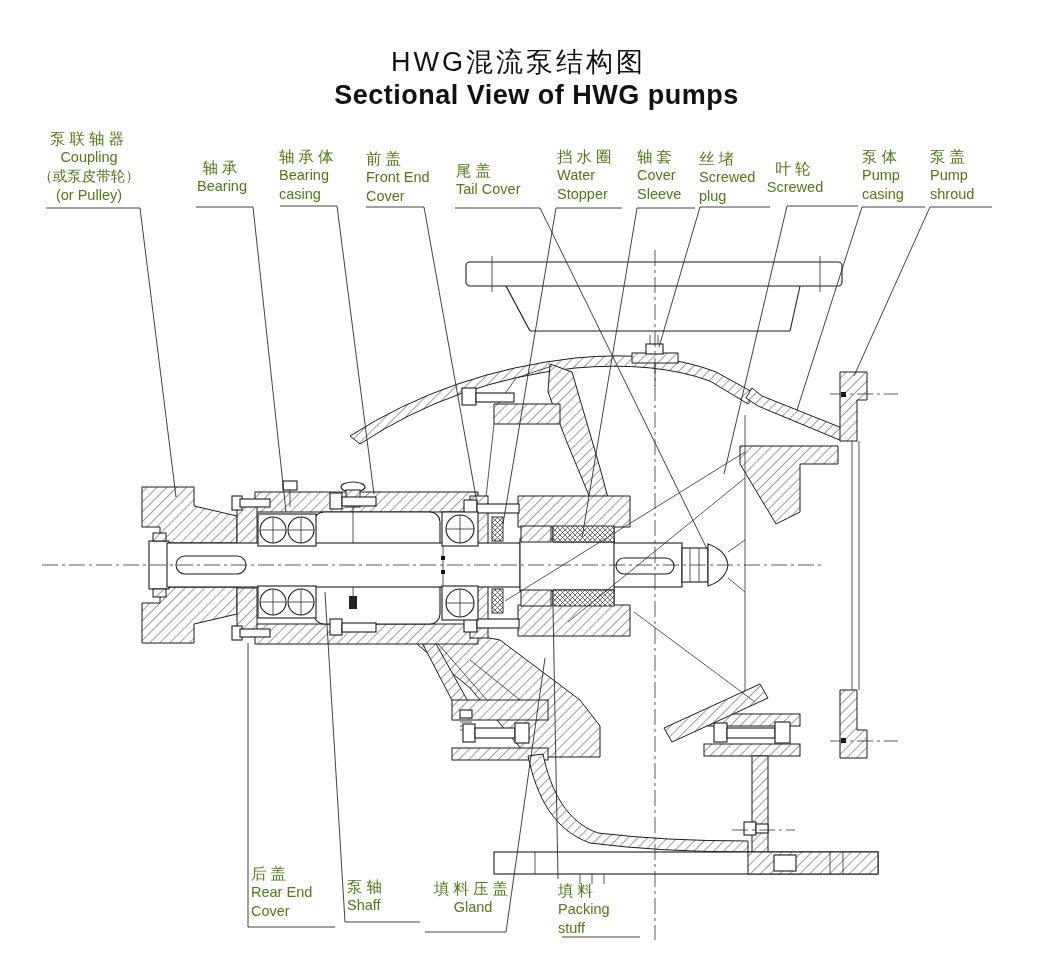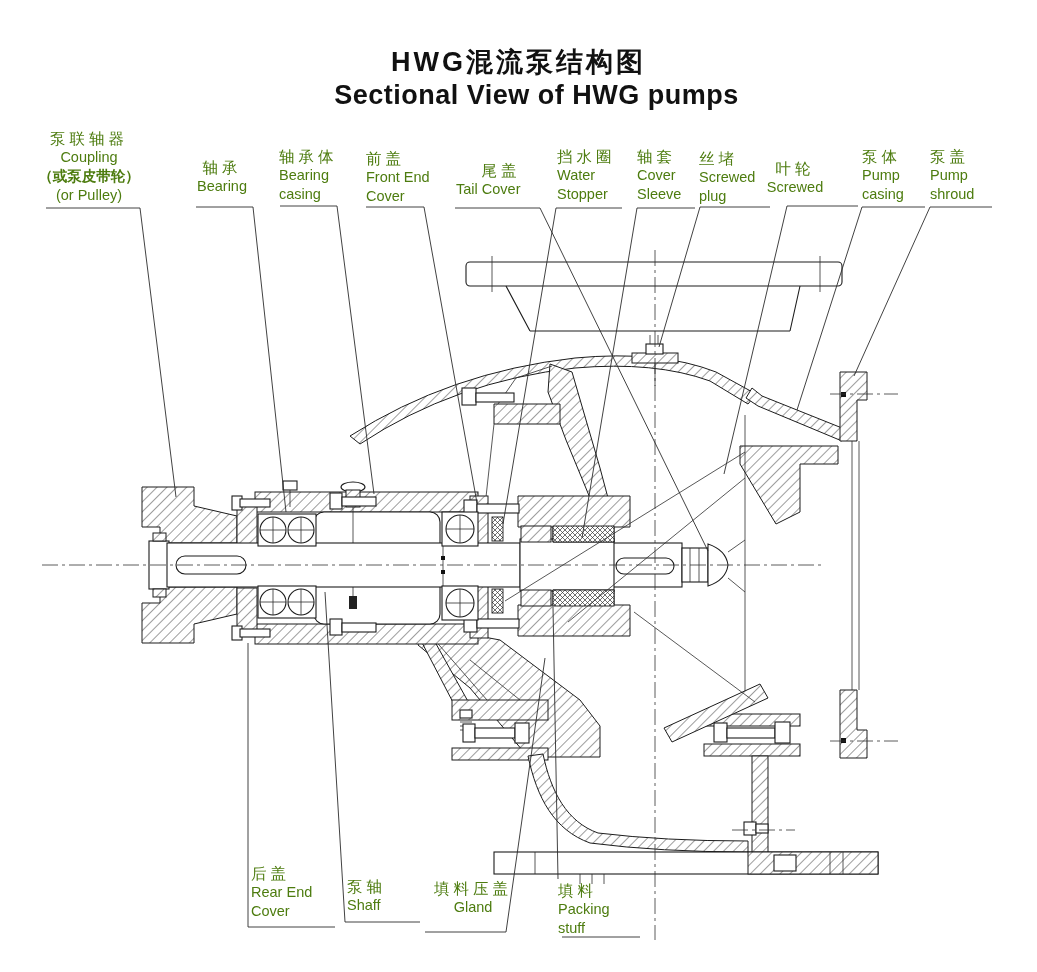--- a/index.html
+++ b/index.html
@@ -1,25 +1,25 @@
 <!DOCTYPE html>
 <html><head>
 <meta charset="utf-8">
 <style>
   html,body{margin:0;padding:0;background:#fff;}
   #stage{position:relative;width:1037px;height:972px;background:#fff;overflow:hidden;
          font-family:"Liberation Sans",sans-serif;color:#111;}
   #drawing{position:absolute;left:0;top:0;}
   .title{position:absolute;left:0;top:46px;width:1037px;text-align:center;line-height:33px;}
-  .title .t1{font-size:27px;font-weight:700;letter-spacing:3px;}
+  .title .t1{font-size:27px;font-weight:400;letter-spacing:3px;}
   .title .t2{font-size:27px;font-weight:700;letter-spacing:0.5px;margin-left:36px;}
   .lbl{position:absolute;font-size:14.5px;line-height:19px;color:#4d7c0f;white-space:nowrap;}
   .lbl span{display:block;}
   .lbl .zh{font-size:15.5px;letter-spacing:4px;}
-  .lbl .zh0{font-size:14.5px;letter-spacing:0;font-weight:bold;}
+  .lbl .zh0{font-size:14.5px;letter-spacing:0;}
   .ctr{text-align:center;}
   svg .ln{stroke:#1c1c1c;stroke-width:1.1;fill:none;}
   svg .wh{stroke:#1c1c1c;stroke-width:1.1;fill:#fff;}
   svg .ht{stroke:#1c1c1c;stroke-width:1;fill:url(#h);}
   svg .xh{stroke:#1c1c1c;stroke-width:0.9;fill:url(#xh);}
   svg .cl{stroke:#333;stroke-width:0.8;fill:none;stroke-dasharray:16 4 3 4;}
   svg .ld{stroke:#2d2d2d;stroke-width:0.9;fill:none;}
   svg .th{stroke:#2d2d2d;stroke-width:0.8;fill:none;}
 </style>
 </head>
@@ -229,21 +229,21 @@
   <div class="lbl" style="left:279px;top:147px;">
     <span class="zh">轴承体</span>
     <span>Bearing</span>
     <span>casing</span>
   </div>
   <div class="lbl" style="left:366px;top:149px;">
     <span class="zh">前盖</span>
     <span>Front End</span>
     <span>Cover</span>
   </div>
-  <div class="lbl" style="left:456px;top:161px;text-align:right;">
+  <div class="lbl" style="left:456px;top:161px;">
     <span class="zh">尾盖</span>
     <span>Tail Cover</span>
   </div>
   <div class="lbl" style="left:557px;top:147px;">
     <span class="zh">挡水圈</span>
     <span>Water</span>
     <span>Stopper</span>
   </div>
   <div class="lbl" style="left:637px;top:147px;">
     <span class="zh">轴套</span>

